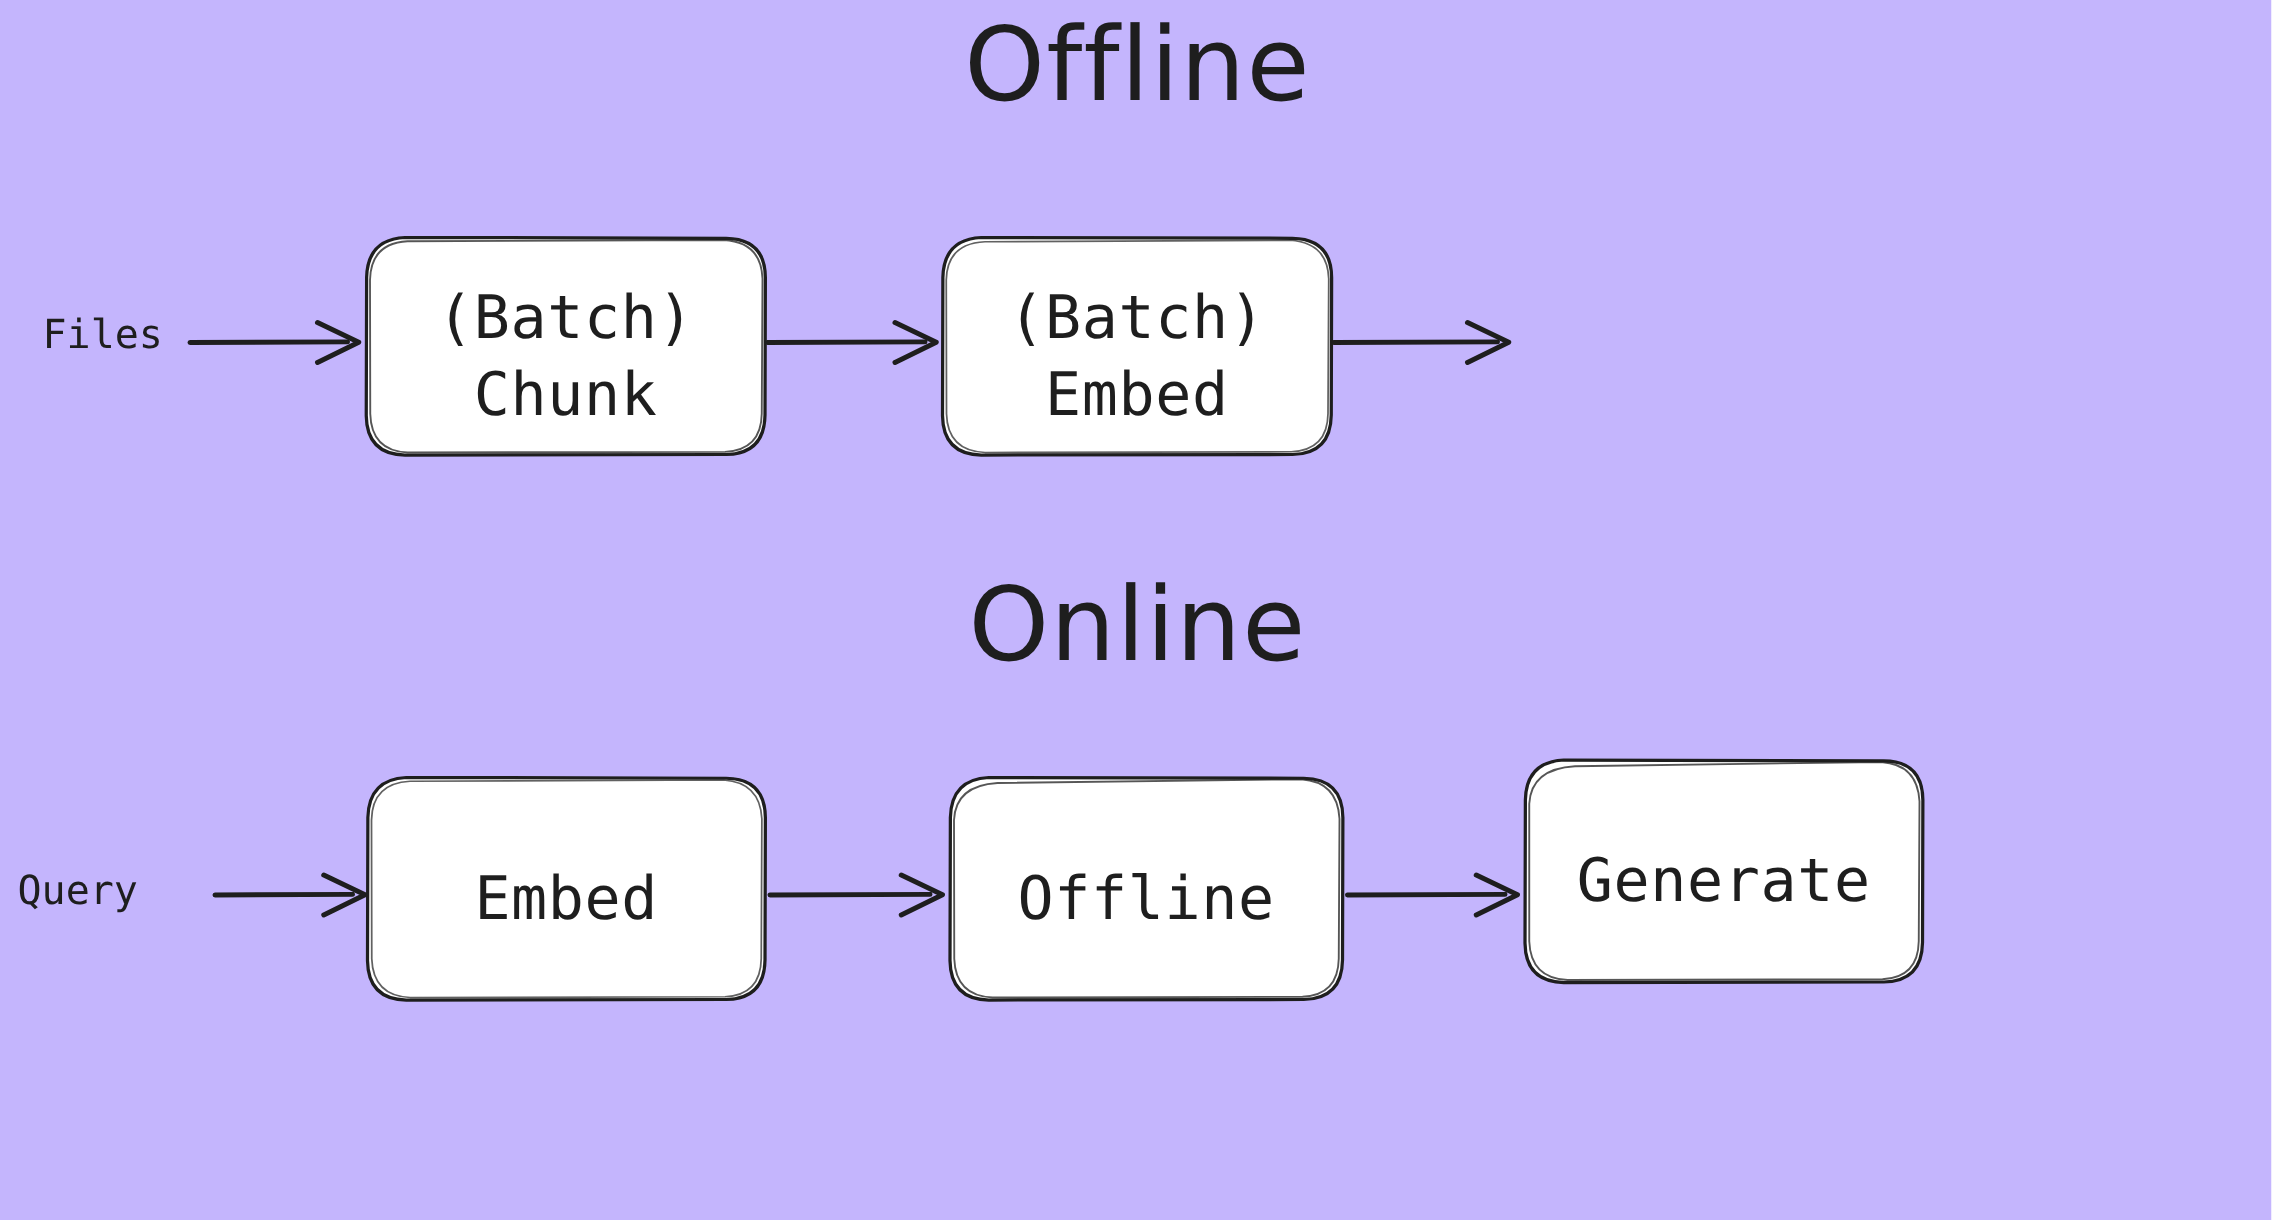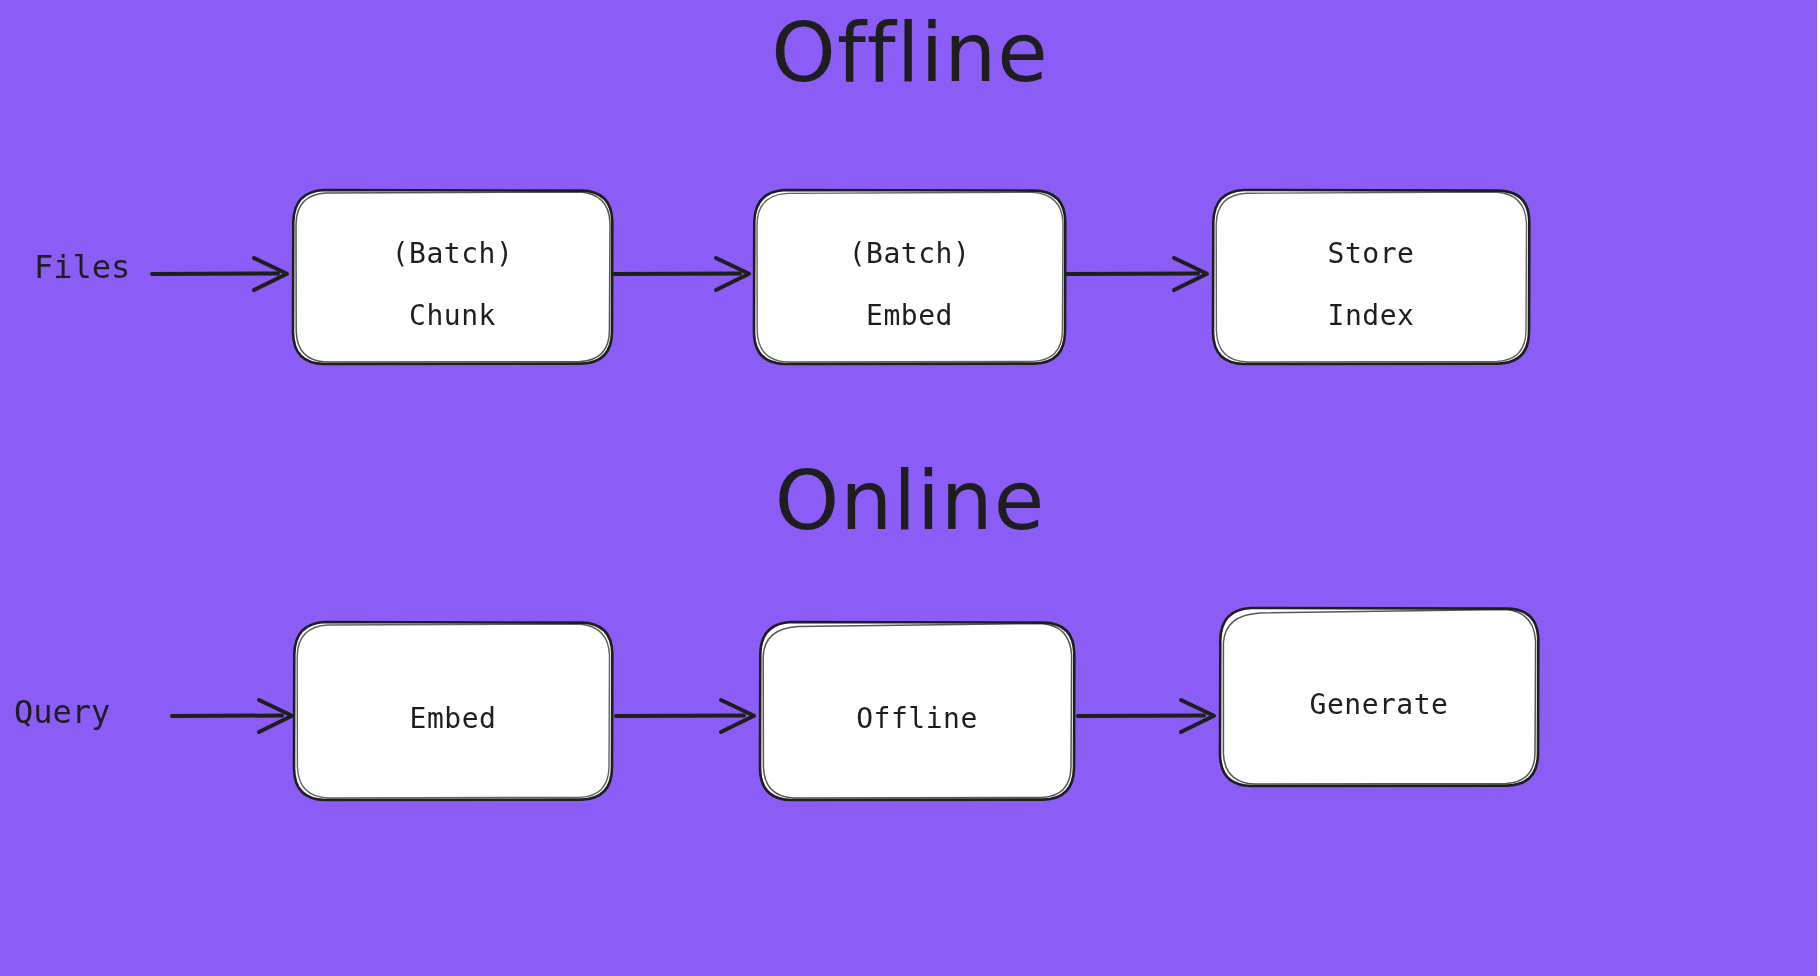--- a/index.html
+++ b/index.html
@@ -11,21 +11,21 @@
     width: 1820px;
     height: 976px;
     font-family: "DejaVu Sans", sans-serif;
     color: #1e1e1e;
     overflow: hidden;
   }
   #canvas {
     position: relative;
     width: 1817px;
     height: 976px;
-    background: #8b5cf6;
+    background: #c4b5fd;
   }
   .section-title {
     position: absolute;
     font-family: "DejaVu Sans", sans-serif;
     font-weight: 400;
     color: #1e1e1e;
     white-space: nowrap;
     letter-spacing: 1px;
   }
   #title-offline {
@@ -57,21 +57,21 @@
     left: 0;
     top: 0;
     width: 100%;
     height: 100%;
     overflow: visible;
   }
   .node .label {
     position: relative;
     z-index: 2;
     font-family: "DejaVu Sans Mono", monospace;
-    font-size: 28px;
+    font-size: 48px;
     line-height: 62px;
     color: #1e1e1e;
     text-align: center;
     white-space: pre-line;
     letter-spacing: 0.5px;
     margin-top: 16px;
   }
   .edge-label {
     position: absolute;
     font-family: "DejaVu Sans Mono", monospace;
@@ -130,28 +130,20 @@
 Embed</div>
   </div>
 
   <div class="connector" style="left:1065px; top:248px; width:150px; height:50px;">
     <svg width="150" height="50" viewBox="0 0 150 50">
       <path d="M2 26 L133 25.5" stroke="#1e1e1e" stroke-width="4" fill="none" stroke-linecap="round"></path>
       <path d="M109 10 L142 25.8 L109 42" stroke="#1e1e1e" stroke-width="4" fill="none" stroke-linecap="round" stroke-linejoin="round"></path>
     </svg>
   </div>
 
-  <div class="node" style="left:1211px; top:188px; width:320px; height:178px;">
-    <svg class="frame" viewBox="0 0 320 178" preserveAspectRatio="none">
-      <path d="M33 2 L287 2.6 Q318 3 318.3 34 L318 144 Q317.6 175 287 175.6 L33 176 Q2.4 175.4 2 144.5 L2.3 34 Q3 3.4 33 2 Z" stroke="#1e1e1e" stroke-width="2.6" fill="#ffffff" stroke-linecap="round" stroke-linejoin="round"></path>
-      <path d="M36 5.2 L285 4 Q314 6 315.5 35 L315 143 Q314.5 172 286 173.4 L36 174 Q6.5 172.6 5.4 143 L5.2 36 Q5.8 6.6 36 5.2 Z" stroke="#1e1e1e" stroke-width="1.4" fill="none" opacity="0.7" stroke-linecap="round" stroke-linejoin="round"></path>
-    </svg>
-    <div class="label">Store
-Index</div>
-  </div>
 
   <div class="section-title" id="title-online">Online</div>
 
   <div class="edge-label" style="left:14px; top:688px;">Query</div>
 
   <div class="connector" style="left:170px; top:690px; width:130px; height:50px;">
     <svg width="130" height="50" viewBox="0 0 130 50">
       <path d="M2 26 L112 25.5" stroke="#1e1e1e" stroke-width="4" fill="none" stroke-linecap="round"></path>
       <path d="M89 10 L122 25.8 L89 42" stroke="#1e1e1e" stroke-width="4" fill="none" stroke-linecap="round" stroke-linejoin="round"></path>
     </svg>

